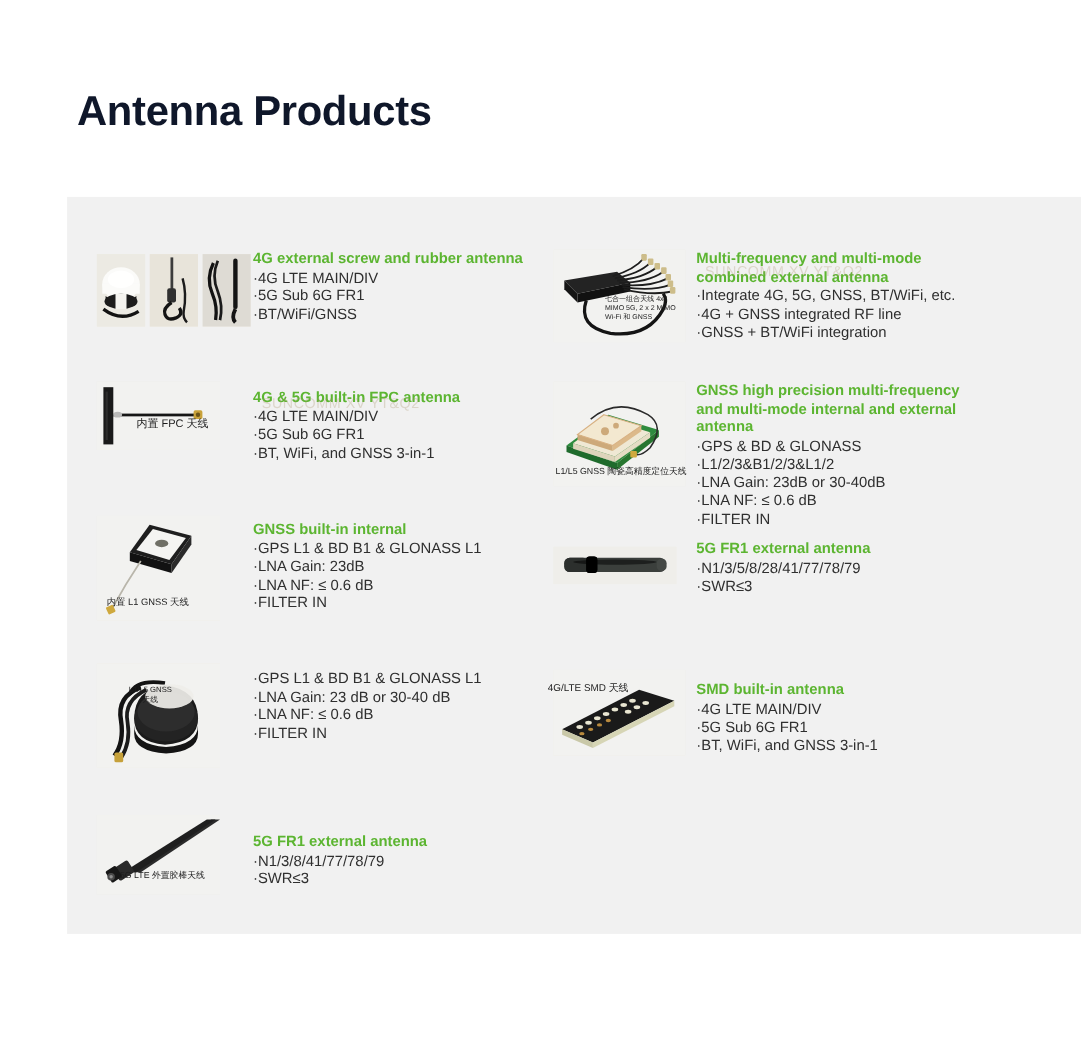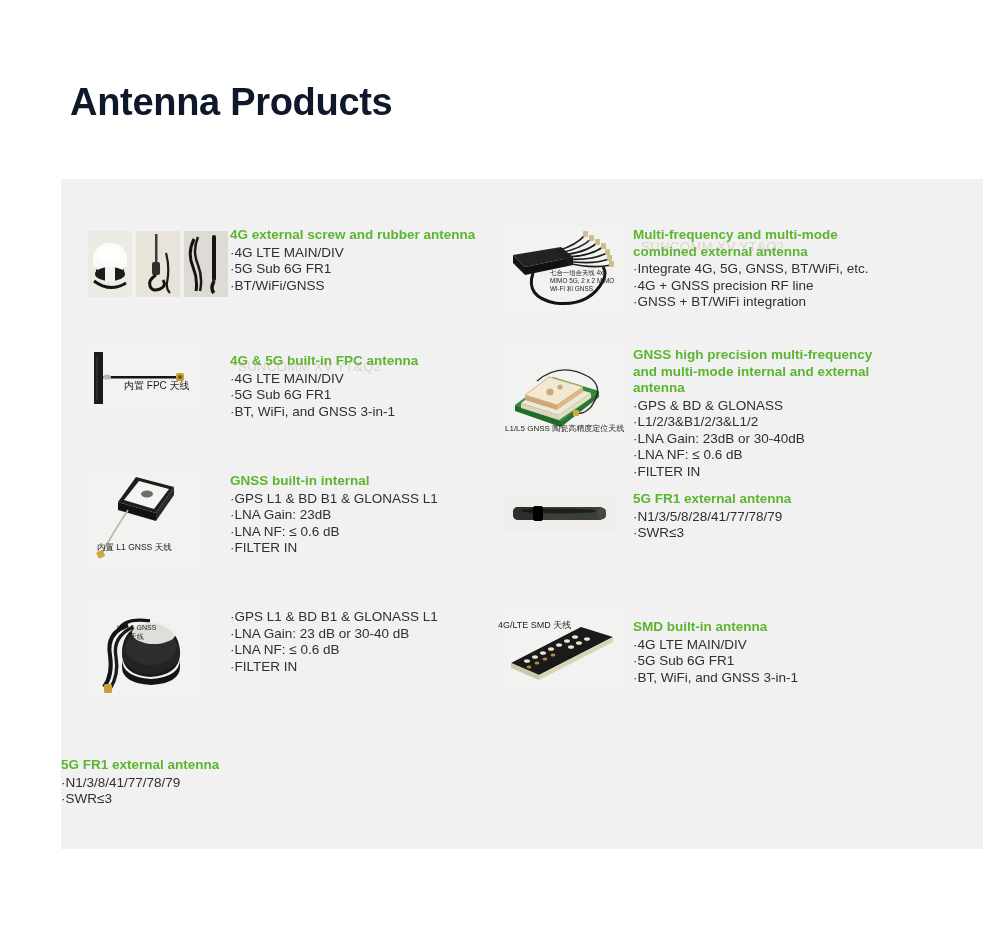--- a/index.html
+++ b/index.html
@@ -222,20 +222,32 @@
       </div>
       <div class="text-wrap" style="padding-top:8px;">
         <div class="spec">·GPS L1 &amp; BD B1 &amp; GLONASS L1</div>
         <div class="spec">·LNA Gain: 23 dB or 30-40 dB</div>
         <div class="spec">·LNA NF: ≤ 0.6 dB</div>
         <div class="spec">·FILTER IN</div>
       </div>
     </div>
 
     <div class="product" style="top:560px;">
+      <div class="thumb-wrap" style="width:142px;padding-left:27px;padding-top:2px;">
+        <svg class="photo" width="112" height="72" viewBox="0 0 112 72">
+          <rect x="0" y="0" width="112" height="72" fill="#f2f2f0"></rect>
+          <path d="M104 4 L112 4 L40 52 L26 52 Z" fill="#2b2b2b"></path>
+          <path d="M100 4 L108 4 L36 52 L24 52 Z" fill="#1f1f1f"></path>
+          <rect x="16" y="44" width="16" height="13" rx="2" fill="#2a2a2a" transform="rotate(-33 24 50)"></rect>
+          <rect x="10" y="48" width="11" height="12" rx="1.5" fill="#171717" transform="rotate(-33 15 54)"></rect>
+          <circle cx="13" cy="56" r="3.4" fill="#4a4a4a"></circle>
+          <circle cx="13" cy="56" r="1.6" fill="#8d8d8d"></circle>
+        </svg>
+        <div class="photo-label" style="left:48px;top:52px;font-size:8px;">5G LTE 外置胶棒天线</div>
+      </div>
       <div class="text-wrap" style="padding-top:18px;">
         <div class="prod-title">5G FR1 external antenna</div>
         <div class="spec">·N1/3/8/41/77/78/79</div>
         <div class="spec">·SWR≤3</div>
       </div>
     </div>
 
   </div>
 
   <div class="column right">
@@ -266,21 +278,21 @@
             <rect x="106" y="34" width="5" height="6" rx="1"></rect>
           </g>
           <path d="M30 46 Q22 70 52 76 Q86 80 100 54 Q104 46 100 40" stroke="#141414" stroke-width="3" fill="none"></path>
         </svg>
         <div class="photo-label" style="left:54px;top:44px;font-size:6.4px;line-height:8px;">七合一组合天线 4x4<br>MIMO 5G, 2 x 2 MIMO<br>Wi-Fi 和 GNSS</div>
       </div>
       <div class="text-wrap" style="padding-top:2px;">
         <div class="watermark">SUNCOMM  XV  YT&amp;Q2</div>
         <div class="prod-title" style="max-width:250px;white-space:normal;">Multi-frequency and multi-mode combined external antenna</div>
         <div class="spec">·Integrate 4G, 5G, GNSS, BT/WiFi, etc.</div>
-        <div class="spec">·4G + GNSS precision RF line</div>
+        <div class="spec">·4G + GNSS integrated RF line</div>
         <div class="spec">·GNSS + BT/WiFi integration</div>
       </div>
     </div>
 
     <div class="product" style="top:166px;">
       <div class="thumb-wrap" style="width:130px;padding-left:7px;padding-top:2px;">
         <svg class="photo" width="120" height="95" viewBox="0 0 120 95">
           <rect x="0" y="0" width="120" height="95" fill="#f2f2f0"></rect>
           <path d="M50 30 L96 44 L58 74 L12 58 Z" fill="#2e8b3e"></path>
           <path d="M12 58 L58 74 L58 80 L12 64 Z" fill="#1f6b2c"></path>

